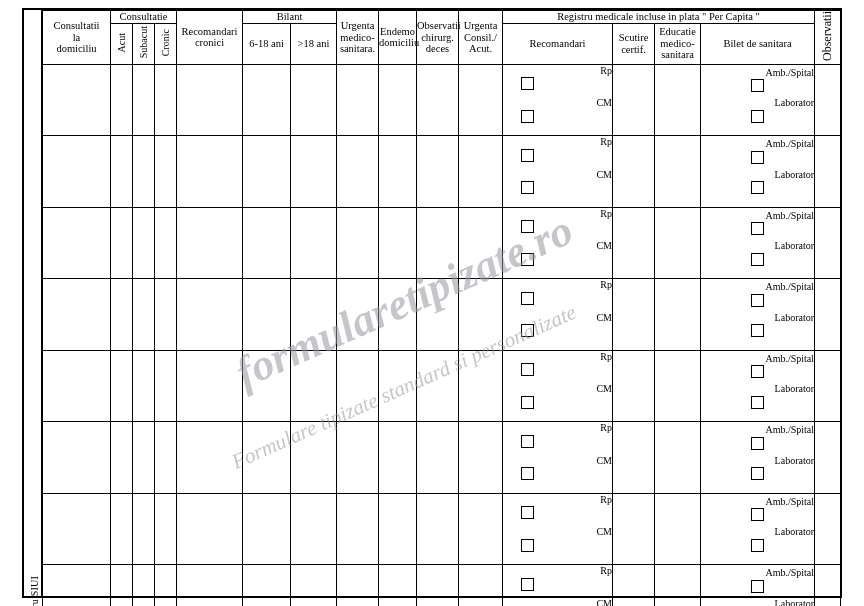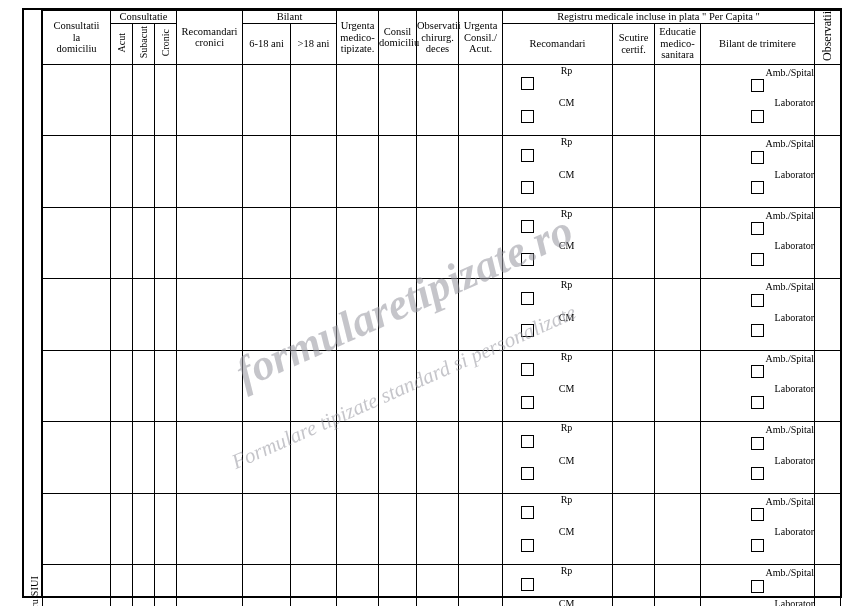--- a/index.html
+++ b/index.html
@@ -101,21 +101,21 @@
   
   td.body-cell {
     height: 59px;
     vertical-align: top;
   }
 
   
   .rp-block {
     position: relative;
     height: 100%;
-    text-align: center;
+    text-align: right;
     padding-left: 6px;
     box-sizing: border-box;
     margin-left: 12px;
   }
   .rp-line {
     font-size: 10px;
     line-height: 1.05;
     margin-top: 2px;
   }
   .box {
@@ -221,24 +221,24 @@
           </th>
           <th class="hdr" colspan="3">Consultatie</th>
           <th class="hdr" rowspan="3">
             <div>Recomandari</div>
             <div>cronici</div>
           </th>
           <th class="hdr" colspan="2">Bilant</th>
           <th class="hdr" rowspan="3">
             <div>Urgenta</div>
             <div>medico-</div>
-            <div>tipizate.</div>
-          </th>
-          <th class="hdr" rowspan="3">
-            <div>Consil</div>
+            <div>sanitara.</div>
+          </th>
+          <th class="hdr" rowspan="3">
+            <div>Endemo</div>
             <div>domiciliu</div>
           </th>
           <th class="hdr" rowspan="3">
             <div>Observatii</div>
             <div>chirurg.</div>
             <div>deces</div>
           </th>
           <th class="hdr" rowspan="3">
             <div>Urgenta</div>
             <div>Consil./</div>
@@ -266,21 +266,21 @@
           <th class="hdr" rowspan="2">Recomandari</th>
           <th class="hdr" rowspan="2">
             <div>Scutire</div>
             <div>certif.</div>
           </th>
           <th class="hdr" rowspan="2">
             <div>Educatie</div>
             <div>medico-</div>
             <div>sanitara</div>
           </th>
-          <th class="hdr" rowspan="2">Bilant de trimitere</th>
+          <th class="hdr" rowspan="2">Bilet de sanitara</th>
         </tr>
 
         <tr></tr>
       </thead>
 
       <tbody>
 
         <tr>
           <td class="body-cell"></td>
           <td class="body-cell"></td>

